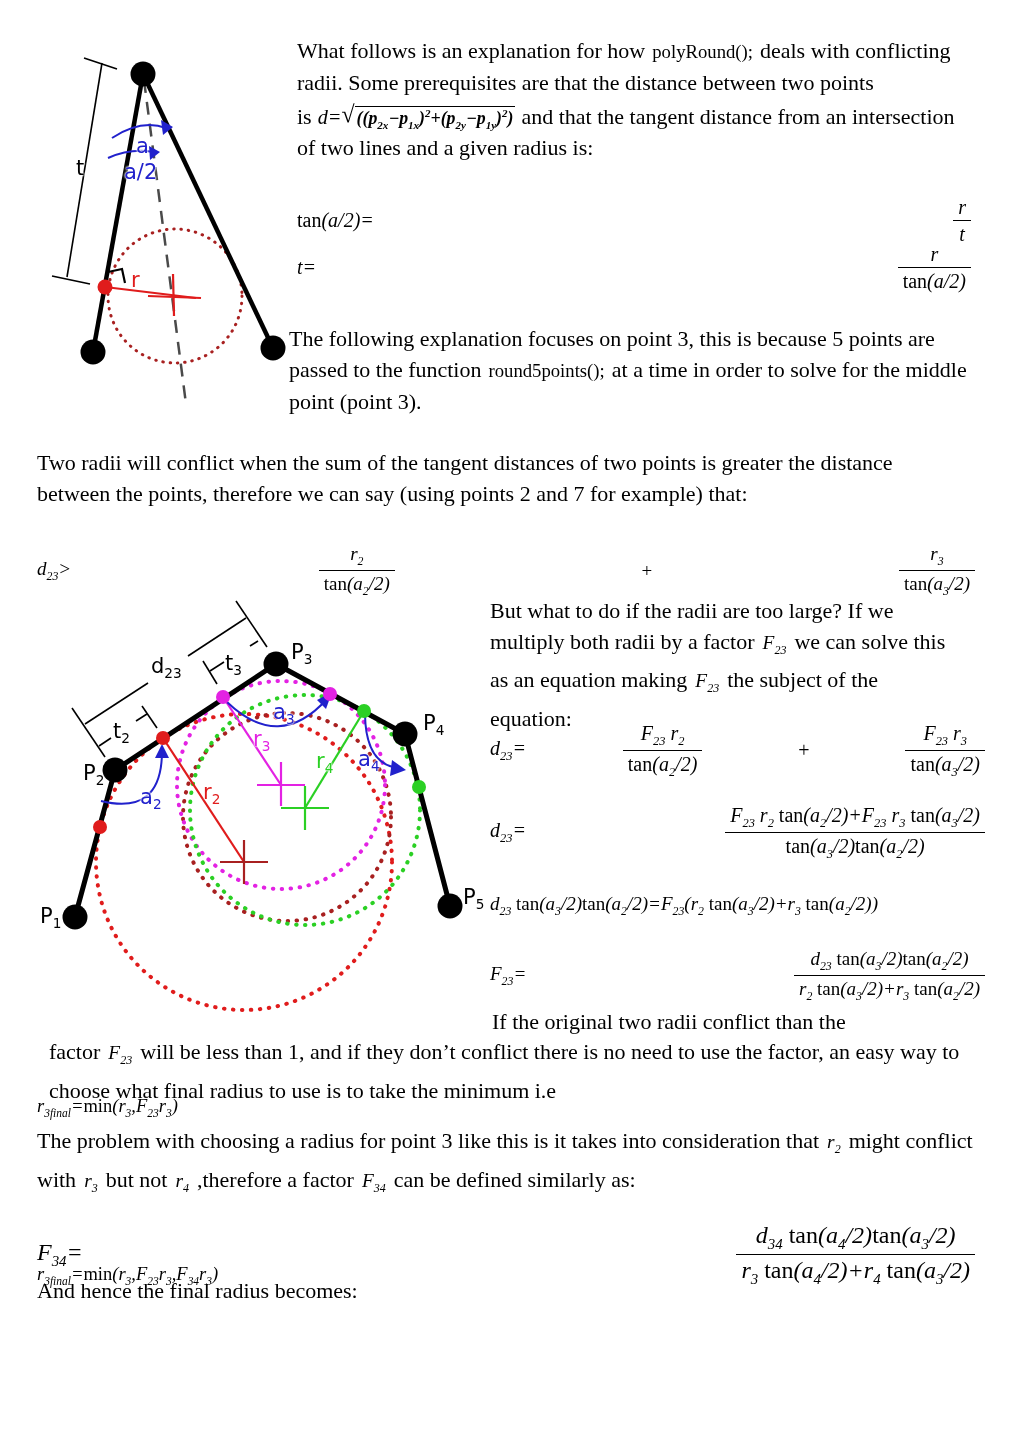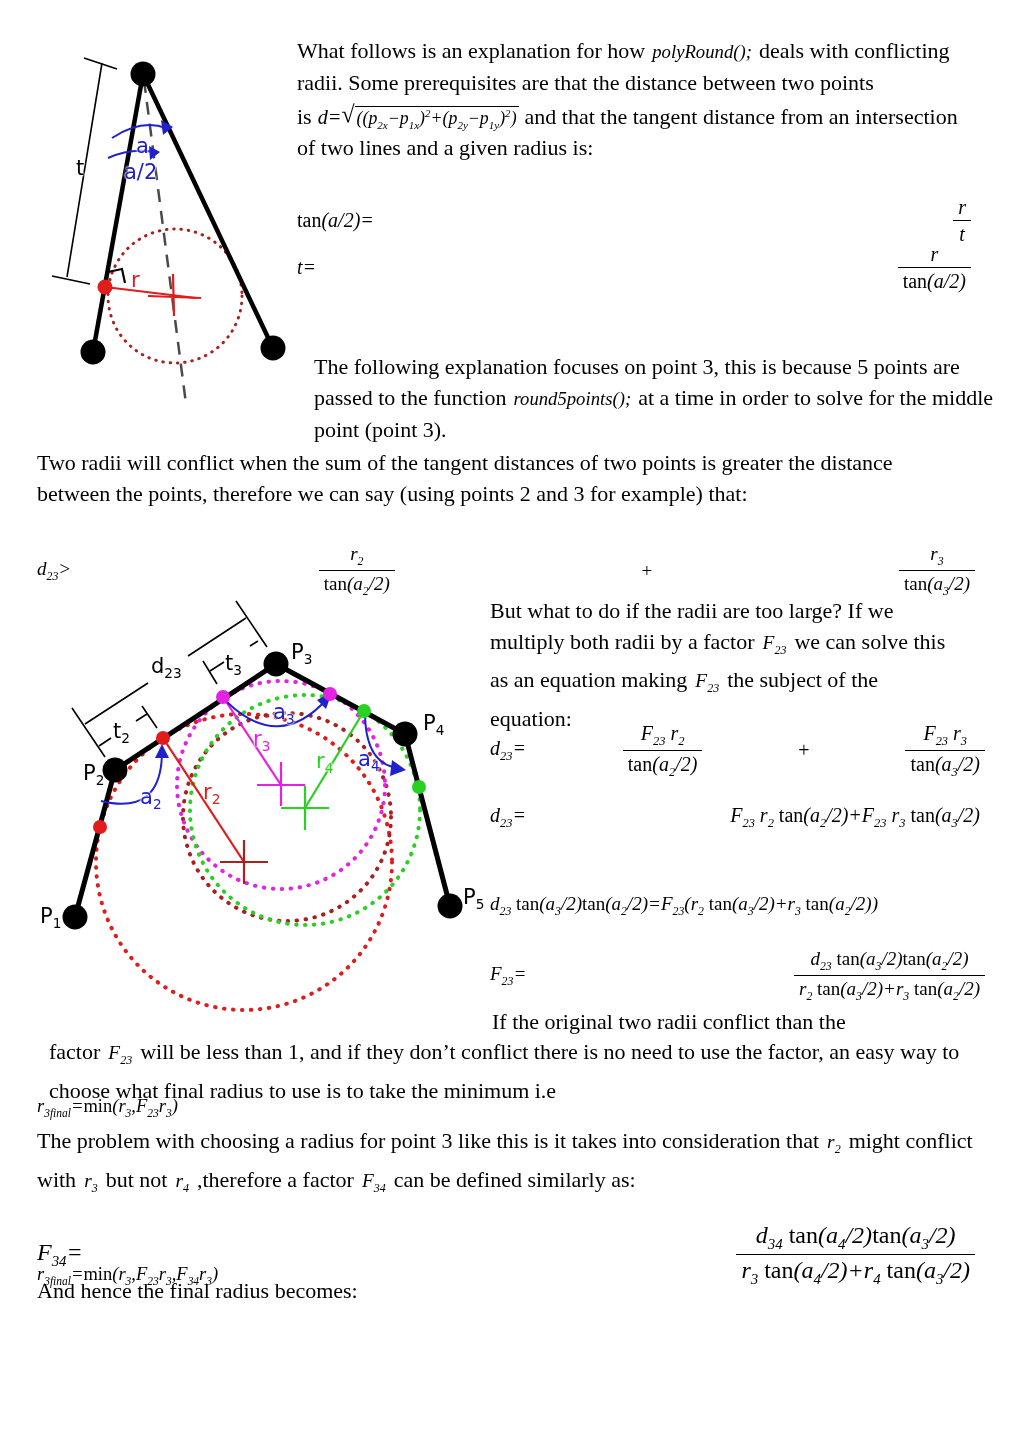--- a/index.html
+++ b/index.html
@@ -2,30 +2,30 @@
 <html><head>
 <meta charset="utf-8">
 <style>
   * { margin:0; padding:0; box-sizing:border-box; }
   html,body { background:#ffffff; }
   body { width:1013px; height:1441px; position:relative; overflow:hidden;
          font-family:"Liberation Serif", serif; color:#000; }
   .page { position:absolute; left:0; top:0; width:1013px; height:1441px; background:#fff; }
 
   .para { position:absolute; font-size:22px; line-height:30.8px; text-align:left; }
-  .fn { font-style:italic; font-size:0.85em; margin:0 7px; white-space:nowrap; }
+  .fn { font-size:0.85em; margin:0 7px; white-space:nowrap; }
   .imath { font-style:italic; font-size:0.88em; margin:0 8px; white-space:nowrap; }
   .imath sub, .math sub { font-size:0.62em; font-style:italic; }
   .math sup { font-size:0.62em; }
   .math { font-style:italic; font-family:"Liberation Serif", serif; }
   .math .rm, .imath .rm { font-style:normal; }
 
   .sqrt-wrap { white-space:nowrap; margin:0 6px; font-size:0.92em; }
   .radical { font-style:normal; font-size:1.18em; vertical-align:8%; }
-  .rootbar { border-top:1.4px solid #000; display:inline-block; line-height:1.15; font-size:0.88em; padding:0 2px; }
+  .rootbar { border-top:1.4px solid #000; display:inline-block; line-height:1.15; font-size:0.88em; padding:0 2px;font-weight:bold; }
 
   .formula-row { position:absolute; display:flex; align-items:center; justify-content:space-between; }
   .frac { display:inline-flex; flex-direction:column; text-align:center; vertical-align:middle; margin:0 2px; }
   .frac .num, .frac .den { padding:1px 5px; line-height:1.22; }
   .frac .den { border-top:1.4px solid #000; }
   .op { font-style:normal; margin:0 2px; }
   .lhs { margin-right:3px; }
 
   .fig { position:absolute; }
   .dlabel { position:absolute; font-family:"DejaVu Sans", sans-serif; font-size:21px; line-height:1;
@@ -91,23 +91,23 @@
       </span>
   </div>
   <div class="formula-row math" style="left:297px; top:241px; width:676px; font-size:20px;">
     <span class="lhs">t=</span>
     <span class="frac">
         <span class="num">r</span>
         <span class="den"><span class="rm">tan</span>(a/2)</span>
       </span>
   </div>
 
-  <p class="para" style="left:314px; top:324px; width:684px;margin-top:28px;"><span>The following explanation focuses on point 3, this is because 5 points are passed to the function</span><span class="fn">round5points();</span><span>at a time in order to solve for the middle point (point 3).</span></p>
-
-  <p class="para" style="left:37px; top:448px; width:930px;"><span>Two radii will conflict when the sum of the tangent distances of two points is greater the distance between the points, therefore we can say (using points 2 and 3 for example) that:</span></p>
+  <p class="para" style="left:289px; top:324px; width:684px;"><span>The following explanation focuses on point 3, this is because 5 points are passed to the function</span><span class="fn">round5points();</span><span>at a time in order to solve for the middle point (point 3).</span></p>
+
+  <p class="para" style="left:37px; top:448px; width:930px;"><span>Two radii will conflict when the sum of the tangent distances of two points is greater the distance between the points, therefore we can say (using points 2 and 7 for example) that:</span></p>
 
   <div class="formula-row math" style="left:37px; top:541px; width:940px; font-size:19px;">
     <span class="lhs">d<sub>23</sub>&gt;</span>
     <span class="frac">
         <span class="num">r<sub>2</sub></span>
         <span class="den"><span class="rm">tan</span>(a<sub>2</sub>/2)</span>
       </span>
     <span class="op">+</span>
     <span class="frac">
         <span class="num">r<sub>3</sub></span>
@@ -210,20 +210,21 @@
     <span class="frac">
         <span class="num">F<sub>23</sub> r<sub>3</sub></span>
         <span class="den"><span class="rm">tan</span>(a<sub>3</sub>/2)</span>
       </span>
   </div>
 
   <div class="formula-row math" style="left:490px; top:802px; width:497px; font-size:20px;">
     <span class="lhs">d<sub>23</sub>=</span>
     <span class="frac">
         <span class="num">F<sub>23</sub> r<sub>2</sub> <span class="rm">tan</span>(a<sub>2</sub>/2)+F<sub>23</sub> r<sub>3</sub> <span class="rm">tan</span>(a<sub>3</sub>/2)</span>
+        <span class="den"><span class="rm">tan</span>(a<sub>3</sub>/2)<span class="rm">tan</span>(a<sub>2</sub>/2)</span>
       </span>
   </div>
 
   <div class="formula-row math" style="left:490px; top:893px; width:497px; font-size:19px;">
     <span>d<sub>23</sub> <span class="rm">tan</span>(a<sub>3</sub>/2)<span class="rm">tan</span>(a<sub>2</sub>/2)=F<sub>23</sub>(r<sub>2</sub> <span class="rm">tan</span>(a<sub>3</sub>/2)+r<sub>3</sub> <span class="rm">tan</span>(a<sub>2</sub>/2))</span>
   </div>
 
   <div class="formula-row math" style="left:490px; top:946px; width:497px; font-size:19px;">
     <span class="lhs">F<sub>23</sub>=</span>
     <span class="frac">

